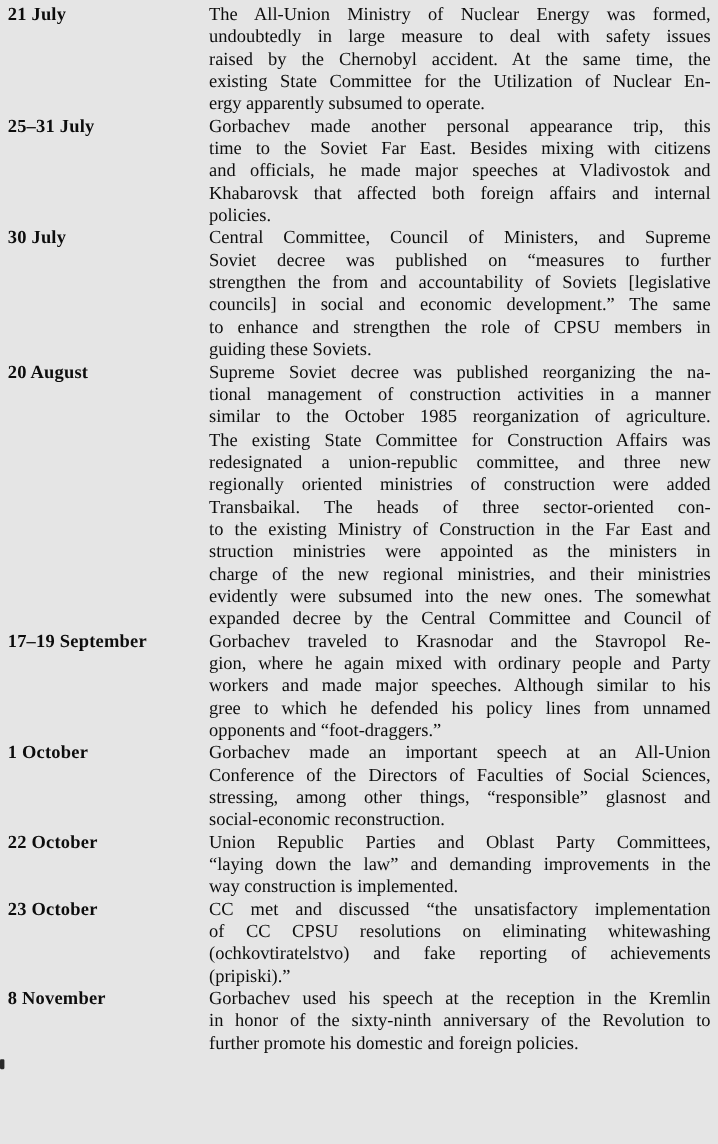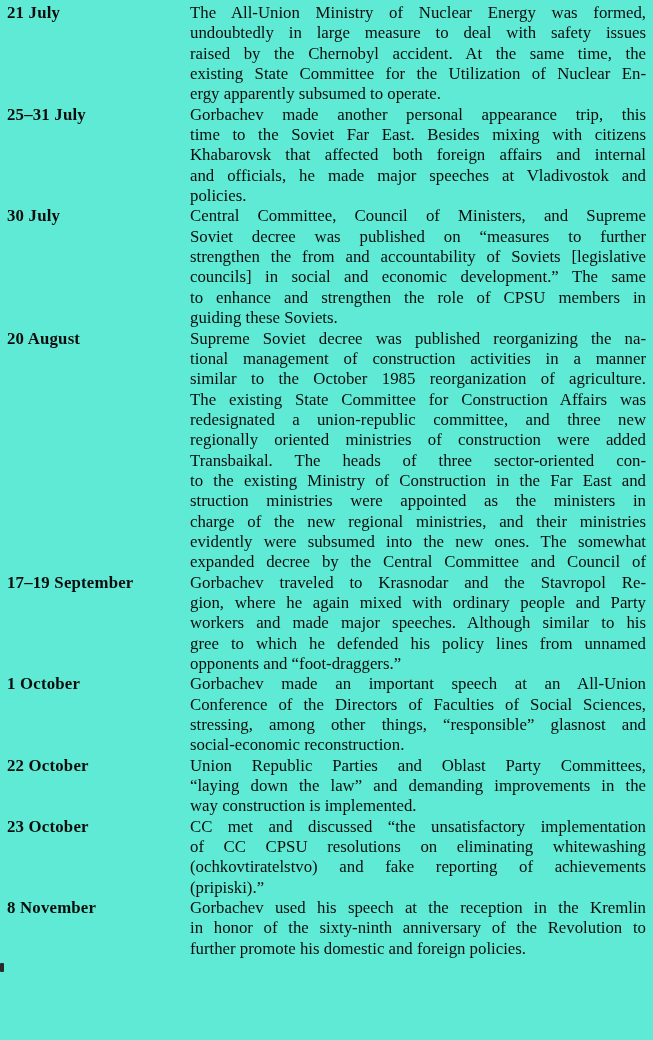--- a/index.html
+++ b/index.html
@@ -5,21 +5,21 @@
   html, body {
     margin: 0;
     padding: 0;
     background: #ffffff;
   }
   .page {
     position: relative;
     width: 653px;
     height: 1040px;
     box-sizing: border-box;
-    background: #5eead4;
+    background: #e5e5e5;
     color: #0d0d0d;
     font-family: "Liberation Serif", serif;
     font-size: 16.8px;
     line-height: 20.35px;
     padding: 3px 7px 0 7px;
     overflow: hidden;
   }
   .row {
     display: flex;
     align-items: flex-start;
@@ -66,22 +66,22 @@
           <div class="line">existing State Committee for the Utilization of Nuclear En-</div>
           <div class="line last">ergy apparently subsumed to operate.</div>
         </div>
   </div>
 
   <div class="row">
     <div class="date-col">25–31 July</div>
     <div class="text-col">
           <div class="line">Gorbachev made another personal appearance trip, this</div>
           <div class="line">time to the Soviet Far East. Besides mixing with citizens</div>
+          <div class="line">and officials, he made major speeches at Vladivostok and</div>
           <div class="line">Khabarovsk that affected both foreign affairs and internal</div>
-          <div class="line">and officials, he made major speeches at Vladivostok and</div>
           <div class="line last">policies.</div>
         </div>
   </div>
 
   <div class="row">
     <div class="date-col">30 July</div>
     <div class="text-col">
           <div class="line">Central Committee, Council of Ministers, and Supreme</div>
           <div class="line">Soviet decree was published on “measures to further</div>
           <div class="line">strengthen the from and accountability of Soviets [legislative</div>

